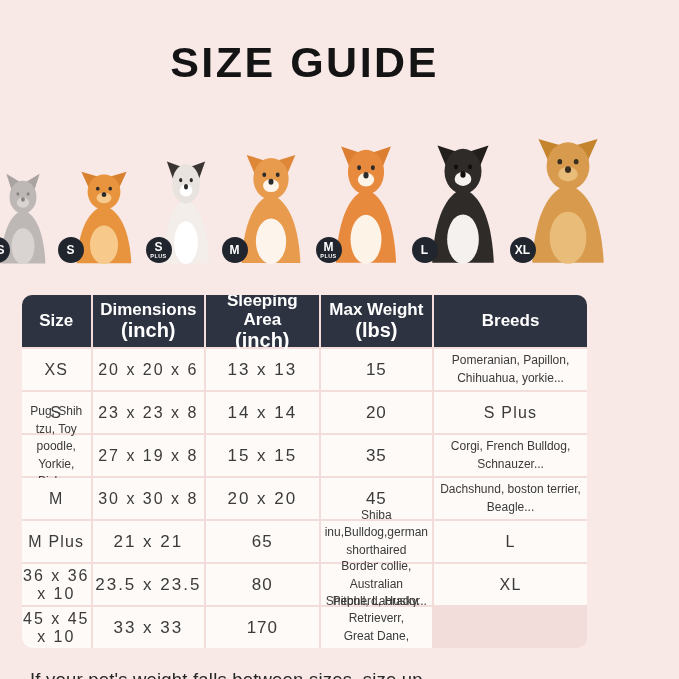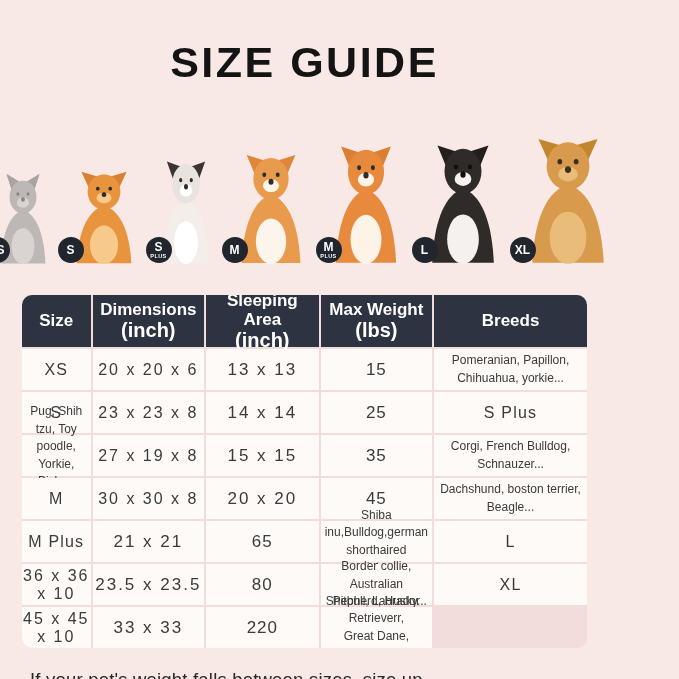--- a/index.html
+++ b/index.html
@@ -201,21 +201,21 @@
     </div>
   <div class="td col-size">XS</div>
       <div class="td col-dim">20 x 20 x 6</div>
       <div class="td col-sleep">13 x 13</div>
       <div class="td col-weight">15</div>
       <div class="td col-breeds">Pomeranian, Papillon,
 Chihuahua, yorkie...</div>
       <div class="td col-size">S</div>
       <div class="td col-dim">23 x 23 x 8</div>
       <div class="td col-sleep">14 x 14</div>
-      <div class="td col-weight">25</div>
+      <div class="td col-weight">20</div>
       <div class="td col-size">S Plus</div>
       <div class="td col-breeds">Pug, Shih tzu, Toy poodle,
 Yorkie, Bichon Frise...</div>
       <div class="td col-dim">27 x 19 x 8</div>
       <div class="td col-sleep">15 x 15</div>
       <div class="td col-weight">35</div>
       <div class="td col-breeds">Corgi, French Bulldog,
 Schnauzer...</div>
       <div class="td col-size">M</div>
       <div class="td col-dim">30 x 30 x 8</div>
@@ -230,20 +230,20 @@
 shorthaired pointer...</div>
       <div class="td col-size">L</div>
       <div class="td col-dim">36 x 36 x 10</div>
       <div class="td col-sleep">23.5 x 23.5</div>
       <div class="td col-weight">80</div>
       <div class="td col-breeds">Border collie, Australian
 Shepherd, Husky...</div>
       <div class="td col-size">XL</div>
       <div class="td col-dim">45 x 45 x 10</div>
       <div class="td col-sleep">33 x 33</div>
-      <div class="td col-weight">220</div>
+      <div class="td col-weight">170</div>
       <div class="td col-breeds">Pitbull, Labrador Retrieverr,
 Great Dane, Boxer,...</div>
     </div>
 
   <p class="footer">If your pet's weight falls between sizes, size up.</p>
 
 </div>
 
 </body></html>

